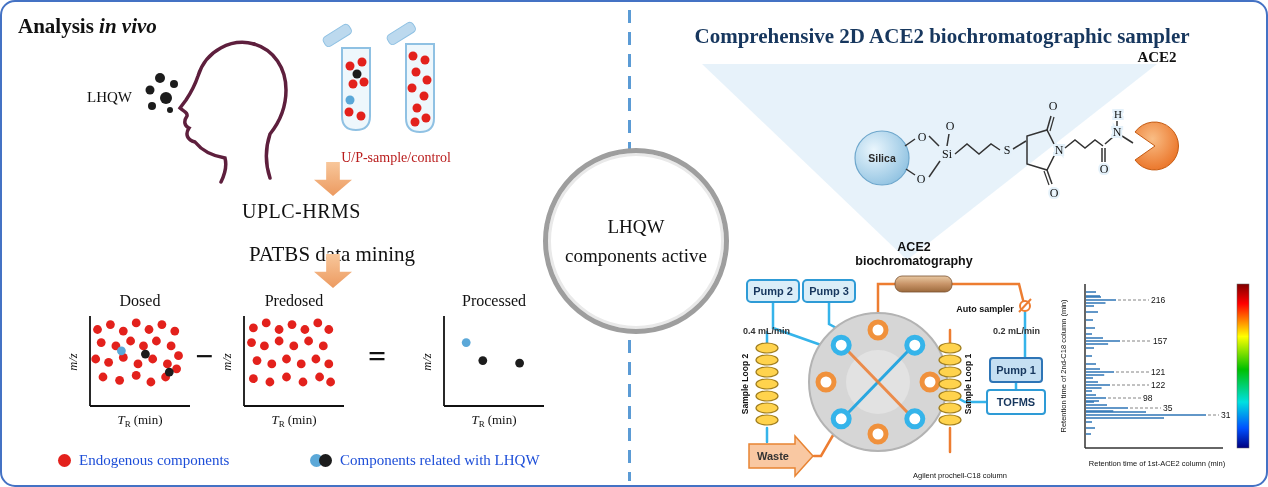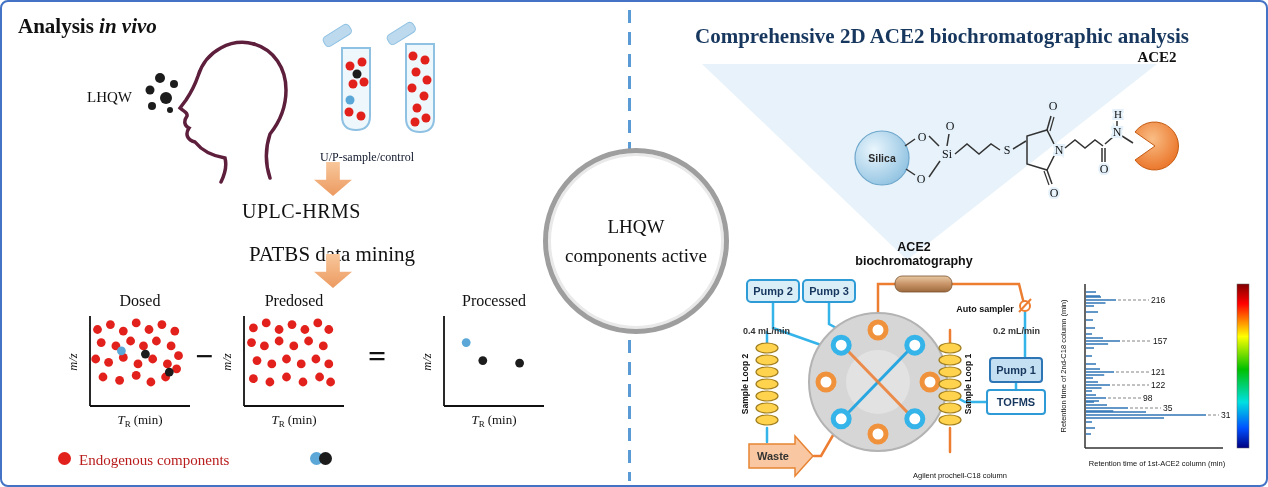--- a/index.html
+++ b/index.html
@@ -1,27 +1,27 @@
 <!DOCTYPE html>
 <html><head>
 <meta charset="utf-8">
 <style>
   html,body{margin:0;padding:0;background:#fff;}
-  .frame{position:relative;width:1268px;height:487px;background:#fff;border:2px solid #4472c4;border-radius:8px;box-sizing:border-box;overflow:hidden;font-family:"Liberation Serif",serif;}
+  .frame{position:relative;width:1268px;height:487px;background:#fff;border:2px solid #4472c4;border-radius:15px;box-sizing:border-box;overflow:hidden;font-family:"Liberation Serif",serif;}
   .abs{position:absolute;}
   .sans{font-family:"Liberation Sans",sans-serif;}
   .divider{left:626px;top:8px;width:3px;height:471px;background:repeating-linear-gradient(to bottom,#5b9bd5 0 13px,transparent 13px 22px);}
   .left-title{left:16px;top:12px;font-size:21px;font-weight:bold;color:#111;}
   .left-title i{font-style:italic;}
-  .sample-label{left:318px;top:148px;width:152px;text-align:left;font-size:12px;color:#0f172a;}
+  .sample-label{left:318px;top:148px;width:152px;text-align:center;font-size:14px;color:#b91c1c;}
   .uplc{left:240px;top:198px;width:180px;font-size:20px;color:#111;letter-spacing:.5px;}
   .patbs{left:235px;top:240px;width:190px;text-align:center;font-size:21px;color:#111;}
   .block-arrow{width:38px;height:34px;background:linear-gradient(#f8c79b,#ec9a60);clip-path:polygon(32% 0,68% 0,68% 52%,100% 52%,50% 100%,0 52%,32% 52%);}
   .op{font-size:32px;font-weight:bold;color:#111;line-height:1;}
-  .legend-item{display:flex;align-items:flex-start;gap:8px;font-size:15px;color:#b91c1c;}
+  .legend-item{display:flex;align-items:center;gap:8px;font-size:15px;color:#1d4ed8;}
   .dot{width:13px;height:13px;border-radius:50%;display:inline-block;}
   .center-circle{left:541px;top:146px;width:176px;height:176px;border-radius:50%;background:#fff;border:5px solid #9e9e9e;box-shadow:inset 0 0 0 3px #e9e9e9;z-index:5;display:flex;align-items:center;justify-content:center;text-align:center;}
   .center-circle .txt{font-size:19px;line-height:1.55;color:#111;}
   .right-title{left:650px;top:22px;width:580px;text-align:center;font-size:21px;font-weight:bold;color:#17375e;z-index:3;}
   .biochrom{left:848px;top:238px;width:128px;text-align:center;font-family:"Liberation Sans",sans-serif;font-size:12.5px;font-weight:bold;color:#111;line-height:1.15;z-index:3;}
   svg{overflow:visible;}
   svg text{font-family:"Liberation Serif",serif;}
   svg text.sans{font-family:"Liberation Sans",sans-serif;}
 </style>
 </head>
@@ -175,30 +175,31 @@
       </g>
   </svg>
 
   <div class="abs legend-item" style="left:56px;top:450px;">
     <span class="dot" style="background:#e3211c;"></span>
     <span>Endogenous components</span>
   </div>
   <div class="abs legend-item" style="left:308px;top:450px;">
     <span class="dot" style="background:#5ba8d8;margin-right:-12px;"></span>
     <span class="dot" style="background:#1c1c1c;"></span>
+    <span>Components related with LHQW</span>
   </div>
 
   <div class="abs center-circle">
     <div class="txt">
       <div>LHQW</div>
       <div>components active</div>
     </div>
   </div>
 
-  <div class="abs right-title">Comprehensive 2D ACE2 biochromatographic analysis</div>
+  <div class="abs right-title">Comprehensive 2D ACE2 biochromatographic sampler</div>
 
   <svg class="abs" style="left:655px;top:40px;z-index:1;" width="575" height="235" viewBox="0 0 575 235">
     <defs>
       <radialGradient id="sphereGrad" cx="35%" cy="35%" r="75%">
         <stop offset="0%" stop-color="#eaf6fd"></stop>
           <stop offset="100%" stop-color="#8cc0e0"></stop>
       </radialGradient>
       <radialGradient id="pacGrad" cx="40%" cy="35%" r="75%">
         <stop offset="0%" stop-color="#f9bd85"></stop>
           <stop offset="100%" stop-color="#e96d1f"></stop>

